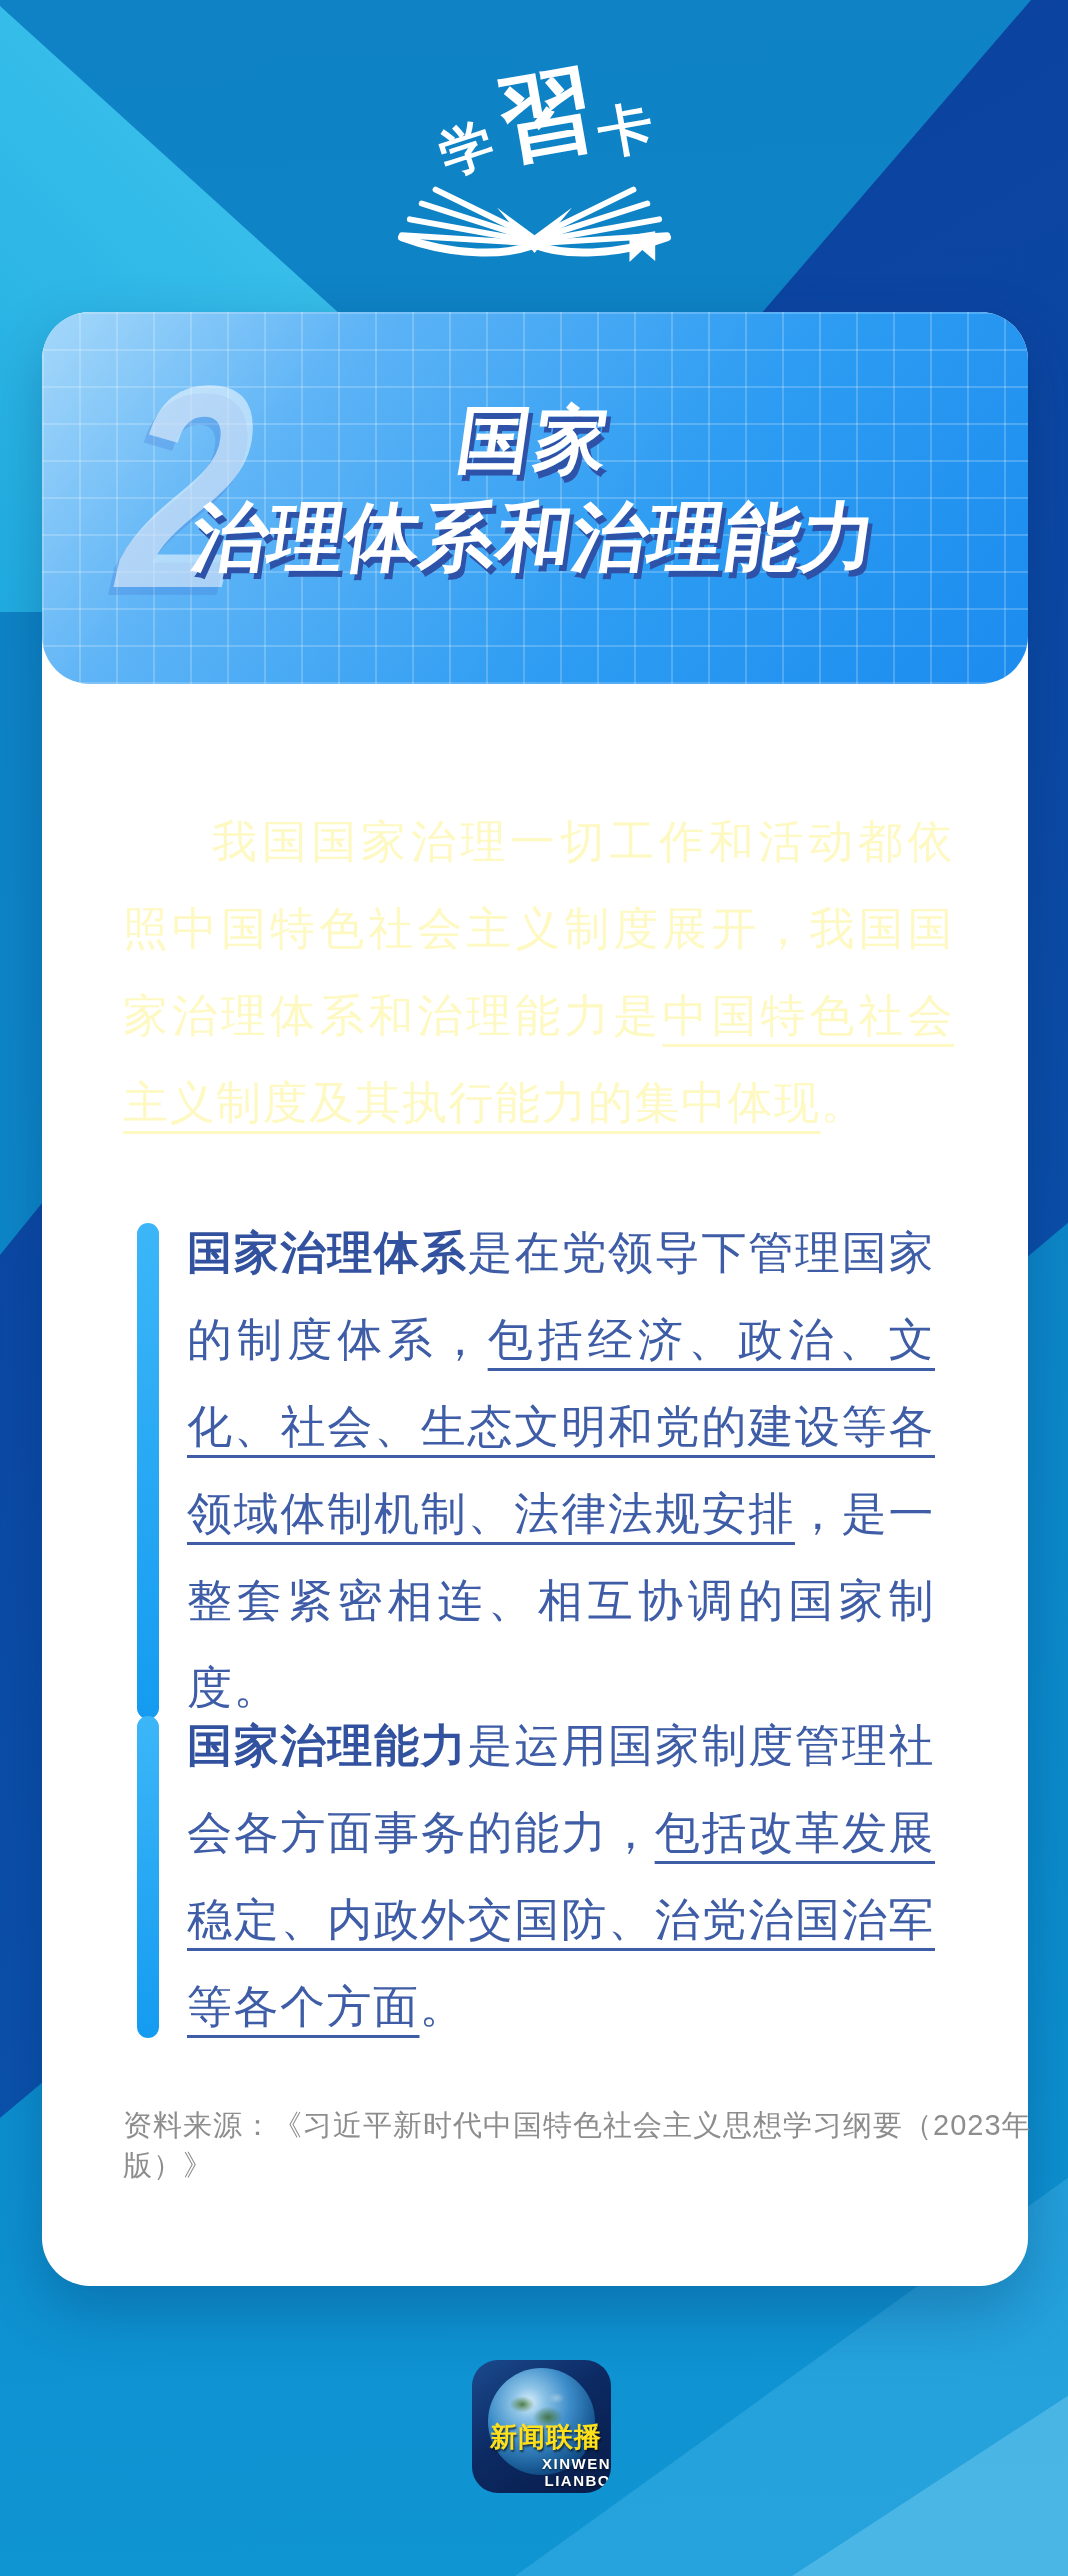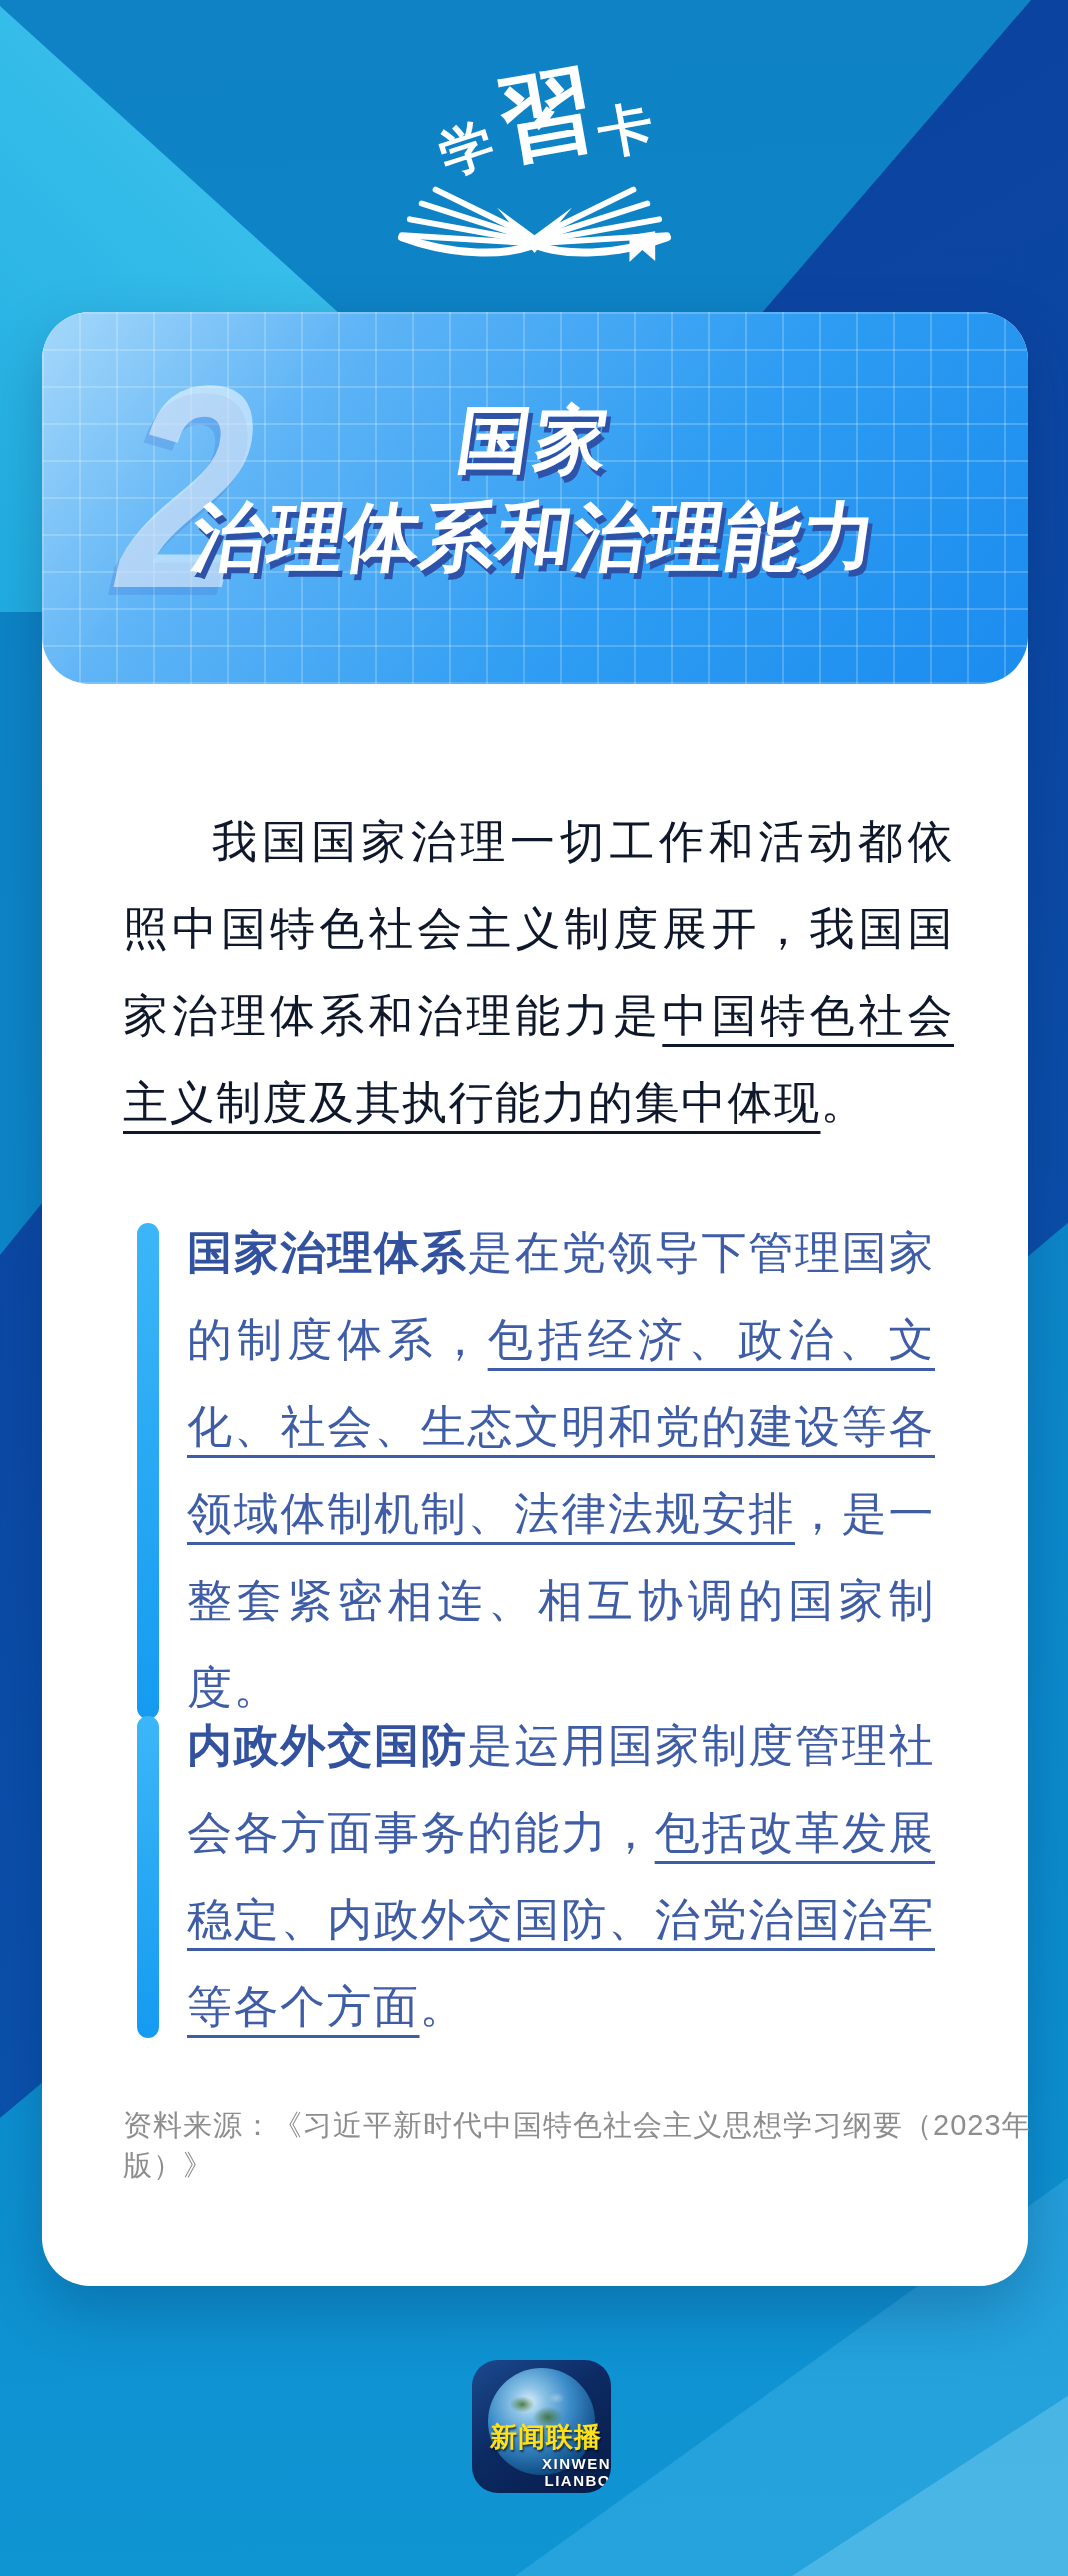--- a/index.html
+++ b/index.html
@@ -38,21 +38,21 @@
   .header-number{position:absolute;left:95px;top:30px;font-size:289px;line-height:1;font-weight:900;
     font-style:italic;color:rgba(255,255,255,0.52);transform:scaleX(0.78) skewX(-6deg);
     transform-origin:left top;text-shadow:-6px 8px 0 rgba(60,110,210,0.25);}
   .header-title{position:absolute;left:0;width:100%;text-align:center;color:#ffffff;font-weight:900;
     transform:skewX(-8deg);text-shadow:5px 6px 0 #2e52a8;line-height:1;white-space:nowrap;}
   .ht1{top:91px;font-size:73px;letter-spacing:4px;}
   .ht2{top:188px;font-size:75px;letter-spacing:1px;}
 
   
   .intro{position:absolute;left:123px;top:798px;width:831px;font-size:45px;line-height:87px;
-    letter-spacing:1.5px;color:#0f172a;text-align:justify;text-indent:89px;}
+    letter-spacing:1.5px;color:#fef9c3;text-align:justify;text-indent:89px;}
   .u{text-decoration:underline;text-decoration-thickness:3px;text-underline-offset:13px;}
 
   .point{position:absolute;left:137px;width:819px;display:flex;align-items:stretch;}
   .p1{top:1209px;}
   .p2{top:1702px;}
   .point-bar{width:22px;border-radius:12px;background:linear-gradient(180deg,#3cb6f8 0%,#149bf0 100%);
     margin:14px 0 12px 0;flex:0 0 22px;}
   .point-text{margin-left:28px;width:748px;font-size:45px;line-height:87px;letter-spacing:1.5px;
     color:#3e5da6;text-align:justify;}
   .lead{font-weight:800;color:#32519e;}
@@ -117,21 +117,21 @@
 
   <div class="intro"><span>我国国家治理一切工作和活动都依照中国特色社会主义制度展开，我国国家治理体系和治理能力是</span><span class="u">中国特色社会主义制度及其执行能力的集中体现</span><span>。</span></div>
 
   <div class="point p1">
     <div class="point-bar"></div>
     <div class="point-text"><span class="lead">国家治理体系</span><span>是在党领导下管理国家的制度体系，</span><span class="u">包括经济、政治、文化、社会、生态文明和党的建设等各领域体制机制、法律法规安排</span><span>，是一整套紧密相连、相互协调的国家制度。</span></div>
   </div>
 
   <div class="point p2">
     <div class="point-bar"></div>
-    <div class="point-text"><span class="lead">内政外交国防</span><span>是运用国家制度管理社会各方面事务的能力，</span><span class="u">包括改革发展稳定、内政外交国防、治党治国治军等各个方面</span><span>。</span></div>
+    <div class="point-text"><span class="lead">国家治理能力</span><span>是运用国家制度管理社会各方面事务的能力，</span><span class="u">包括改革发展稳定、内政外交国防、治党治国治军等各个方面</span><span>。</span></div>
   </div>
 
   <div class="source">资料来源：《习近平新时代中国特色社会主义思想学习纲要（2023年版）》</div>
 
   <div class="tv-logo">
     <div class="globe"></div>
     <div class="tv-cn">新闻联播</div>
     <div class="tv-en">XINWEN LIANBO</div>
   </div>
 

